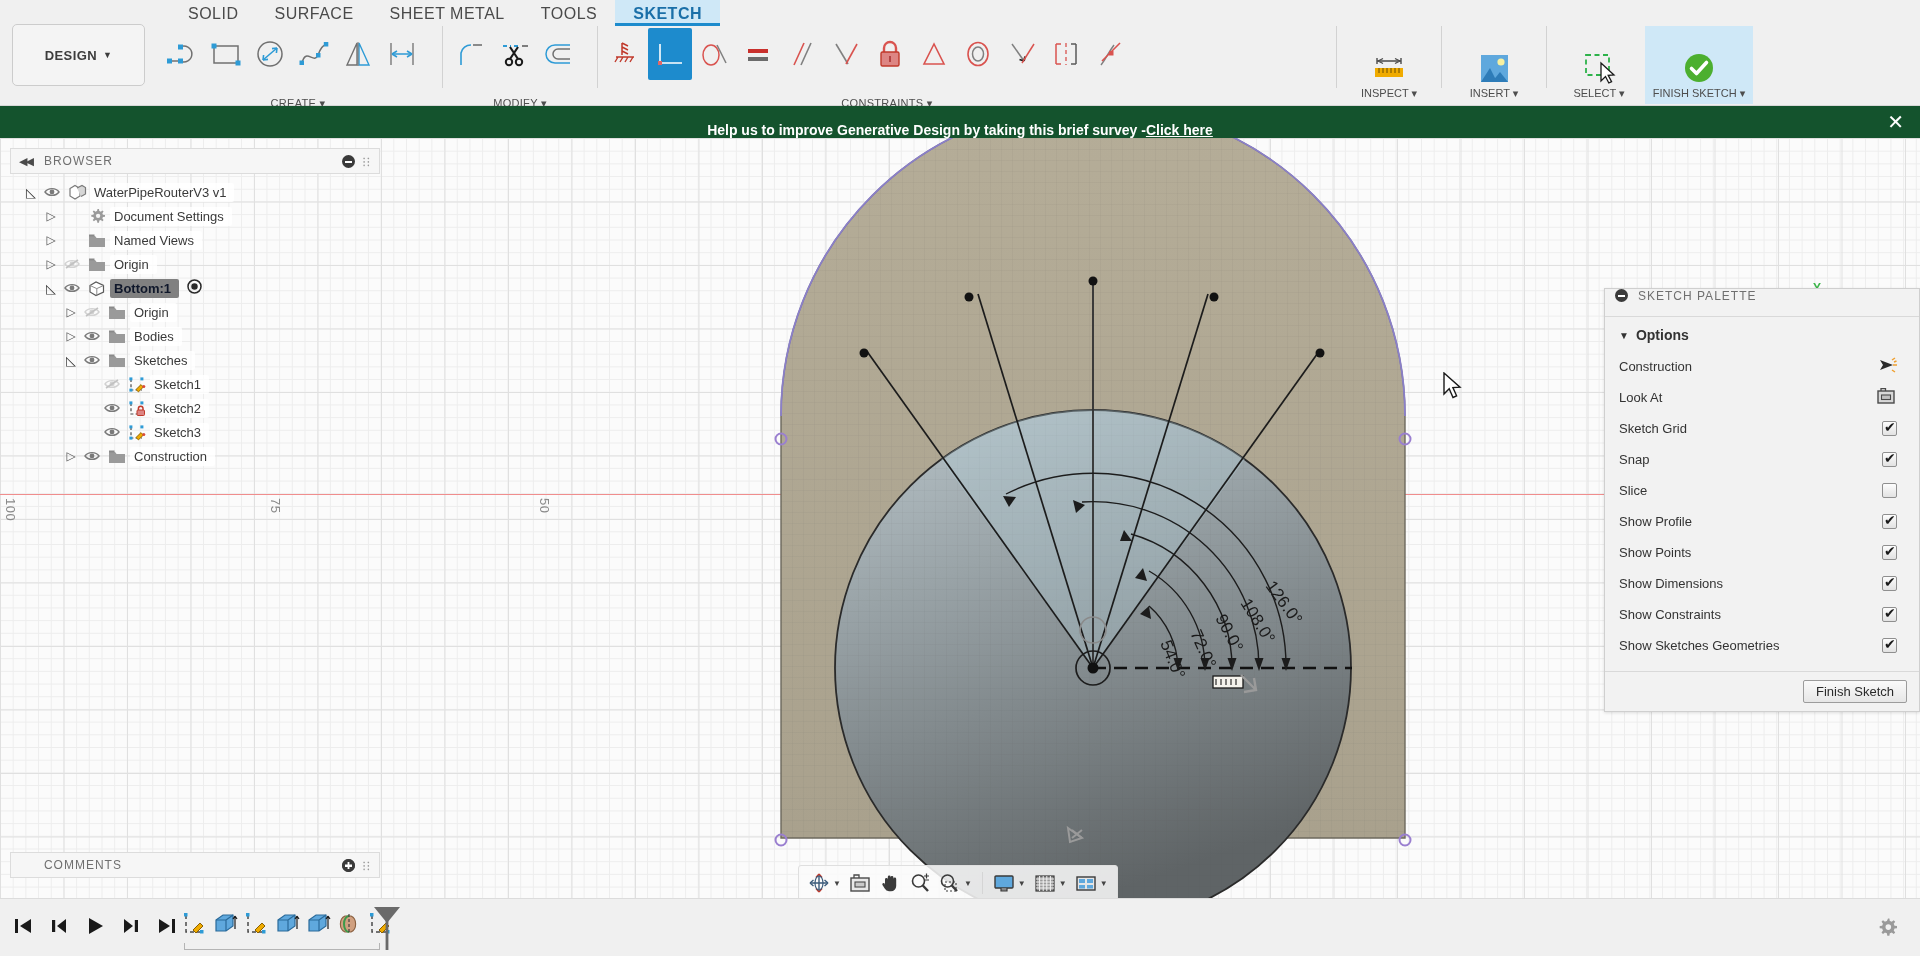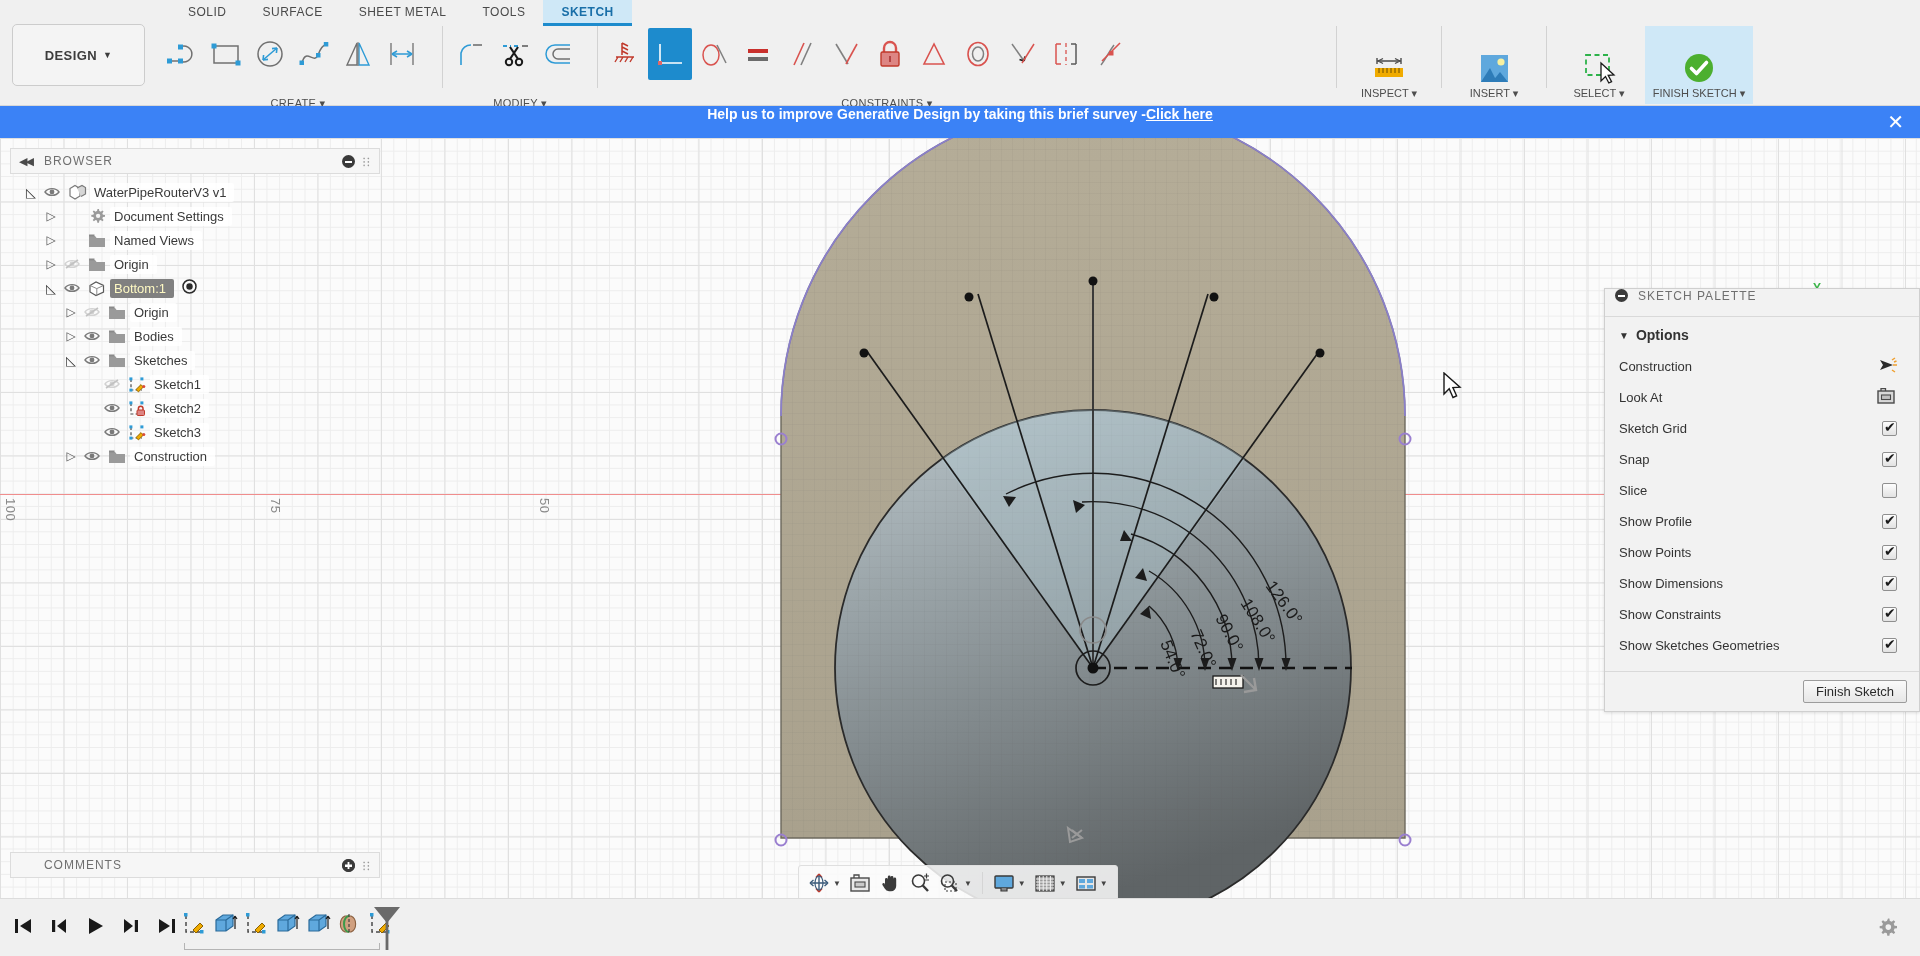--- a/index.html
+++ b/index.html
@@ -21,21 +21,21 @@
     position:absolute; left:12px; top:24px; width:133px; height:62px;
     border:1px solid #ccc; border-radius:5px; background:#f4f4f4;
     display:flex; align-items:center; justify-content:center;
     font-size:13px; font-weight:bold; color:#3c3c3c; letter-spacing:.4px;
     cursor:pointer;
   }
   .design-btn .caret { margin-left:6px; font-size:9px; }
 
   .tabs { position:absolute; left:170px; top:0px; height:26px; display:flex; align-items:flex-start; }
   .tab {
-    height:26px; padding:5px 18px 0 18px; font-size:12px; color:#4a4a4a;
+    height:26px; padding:5px 18px 0 18px; font-size:16px; color:#4a4a4a;
     letter-spacing:.5px; cursor:pointer;
   }
   .tab.active { background:#cfe8f7; color:#1a6fa8; border-bottom:3px solid #1d8bcd; font-weight:bold; }
 
   .tools-row { position:absolute; left:160px; top:26px; height:66px; display:flex; align-items:flex-start; }
   .grp { position:relative; display:flex; align-items:flex-start; height:80px; }
   .grp-items { display:flex; align-items:center; height:56px; }
   .grp-label {
     position:absolute; bottom:-4px; left:0; width:100%; text-align:center;
     font-size:11px; color:#4d4d4d; letter-spacing:.3px; white-space:nowrap;
@@ -52,21 +52,21 @@
     width:92px; height:78px; position:relative; display:flex;
     flex-direction:column; align-items:center; justify-content:center;
     padding-top:10px; cursor:pointer;
   }
   .bigbtn .lbl { position:absolute; bottom:4px; font-size:11px; color:#4d4d4d; white-space:nowrap; }
   .finish-btn { background:#cfe8f7; width:108px; }
 
   
   .banner {
     position:absolute; left:0; top:106px; width:1920px; height:32px;
-    background:#3b82f6; display:flex; align-items:flex-start; justify-content:center;
+    background:#14532d; display:flex; align-items:flex-end; justify-content:center;
     color:#fff; font-size:14px; font-weight:bold;
   }
   .banner a { color:#fff; text-decoration:underline; }
   .banner .x {
     position:absolute; right:16px; top:50%; transform:translateY(-50%);
     font-size:20px; cursor:pointer; font-weight:normal;
   }
 
   
   .canvas {
@@ -116,21 +116,21 @@
   .panel-head .grip { margin-left:8px; color:#9a9a9a; font-size:12px; }
 
   .tree { padding-top:6px; }
   .trow {
     height:24px; display:flex; align-items:center; font-size:13px; color:#3a3a3a;
     cursor:pointer; white-space:nowrap;
   }
   .trow .name {
     background:rgba(255,255,255,.82); padding:2px 8px 2px 4px; border-radius:2px;
   }
-  .trow.sel .name { background:#808080; color:#fef9c3; }
+  .trow.sel .name { background:#808080; color:#0f172a;font-weight:bold; }
   .arrow { width:18px; text-align:center; font-size:11px; color:#3a3a3a; }
   .arrow.open::before { content:"◺"; font-size:13px; }
   .arrow.closed::before { content:"▷"; font-size:12px; color:#555;}
   .eye { width:24px; display:inline-flex; justify-content:center; }
   .ico { width:26px; display:inline-flex; justify-content:center; align-items:center; }
 
   
   .comments { position:absolute; left:10px; top:846px; width:370px;margin-top:6px; }
 
   

